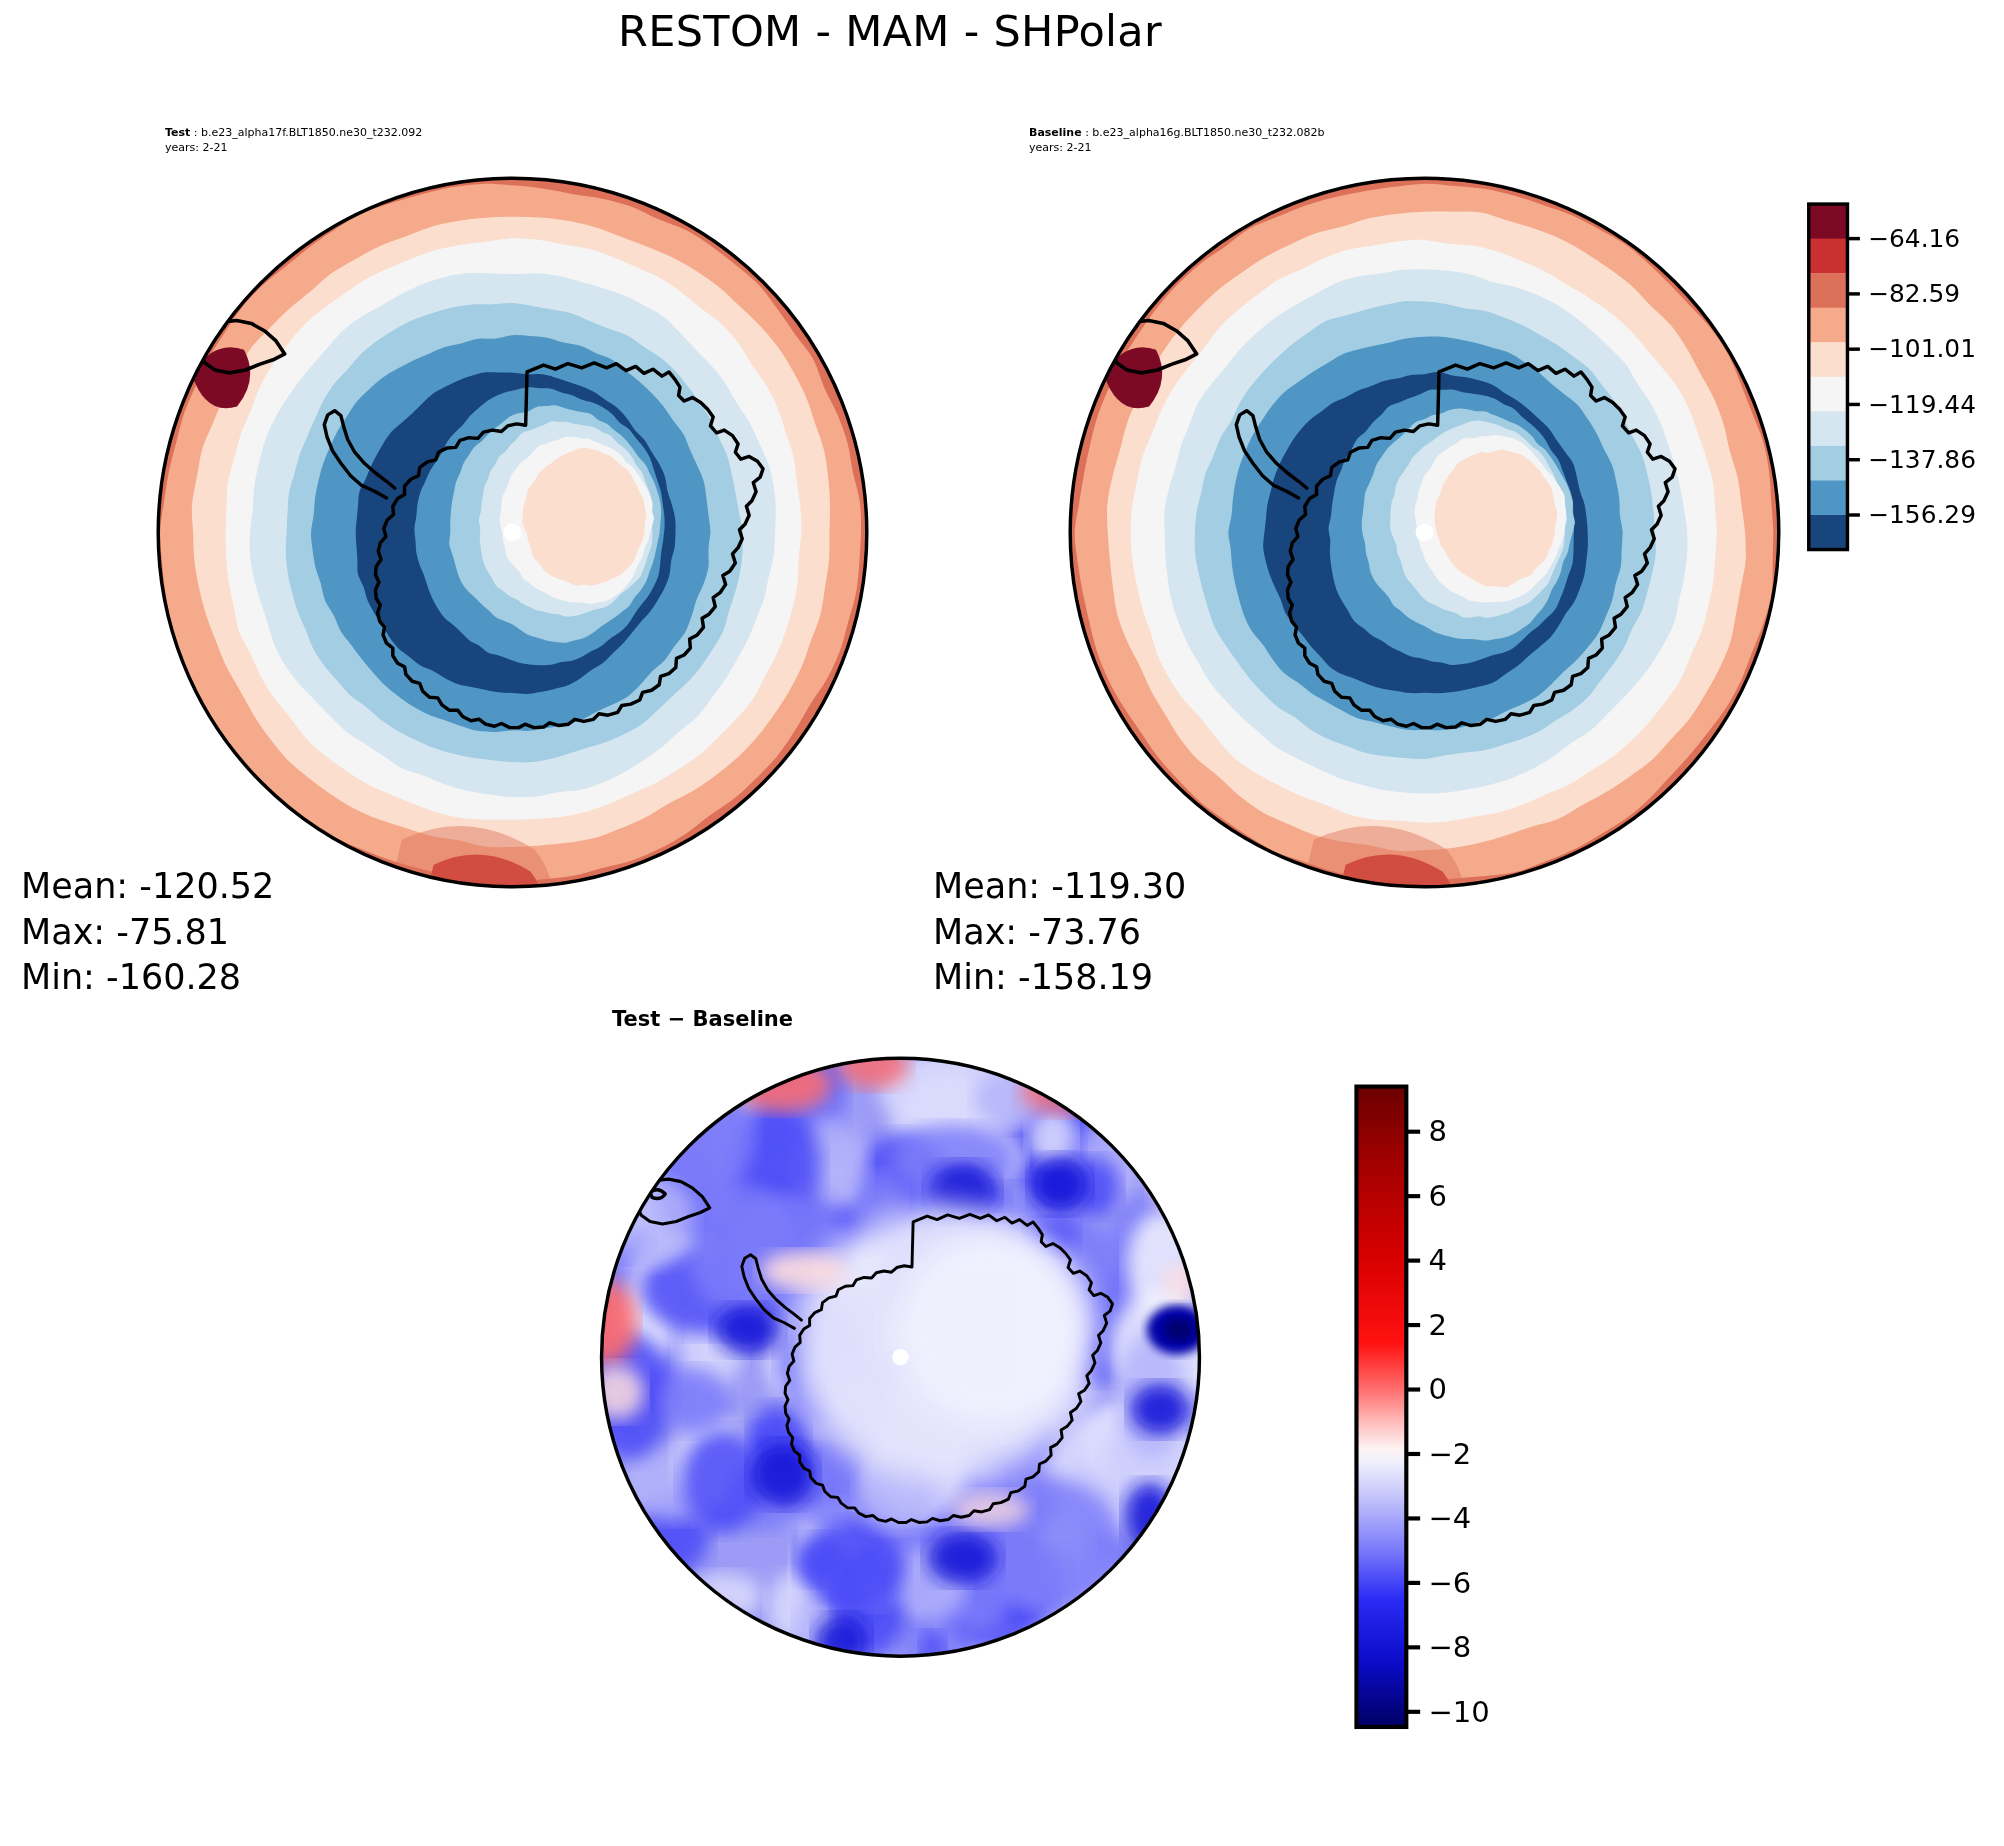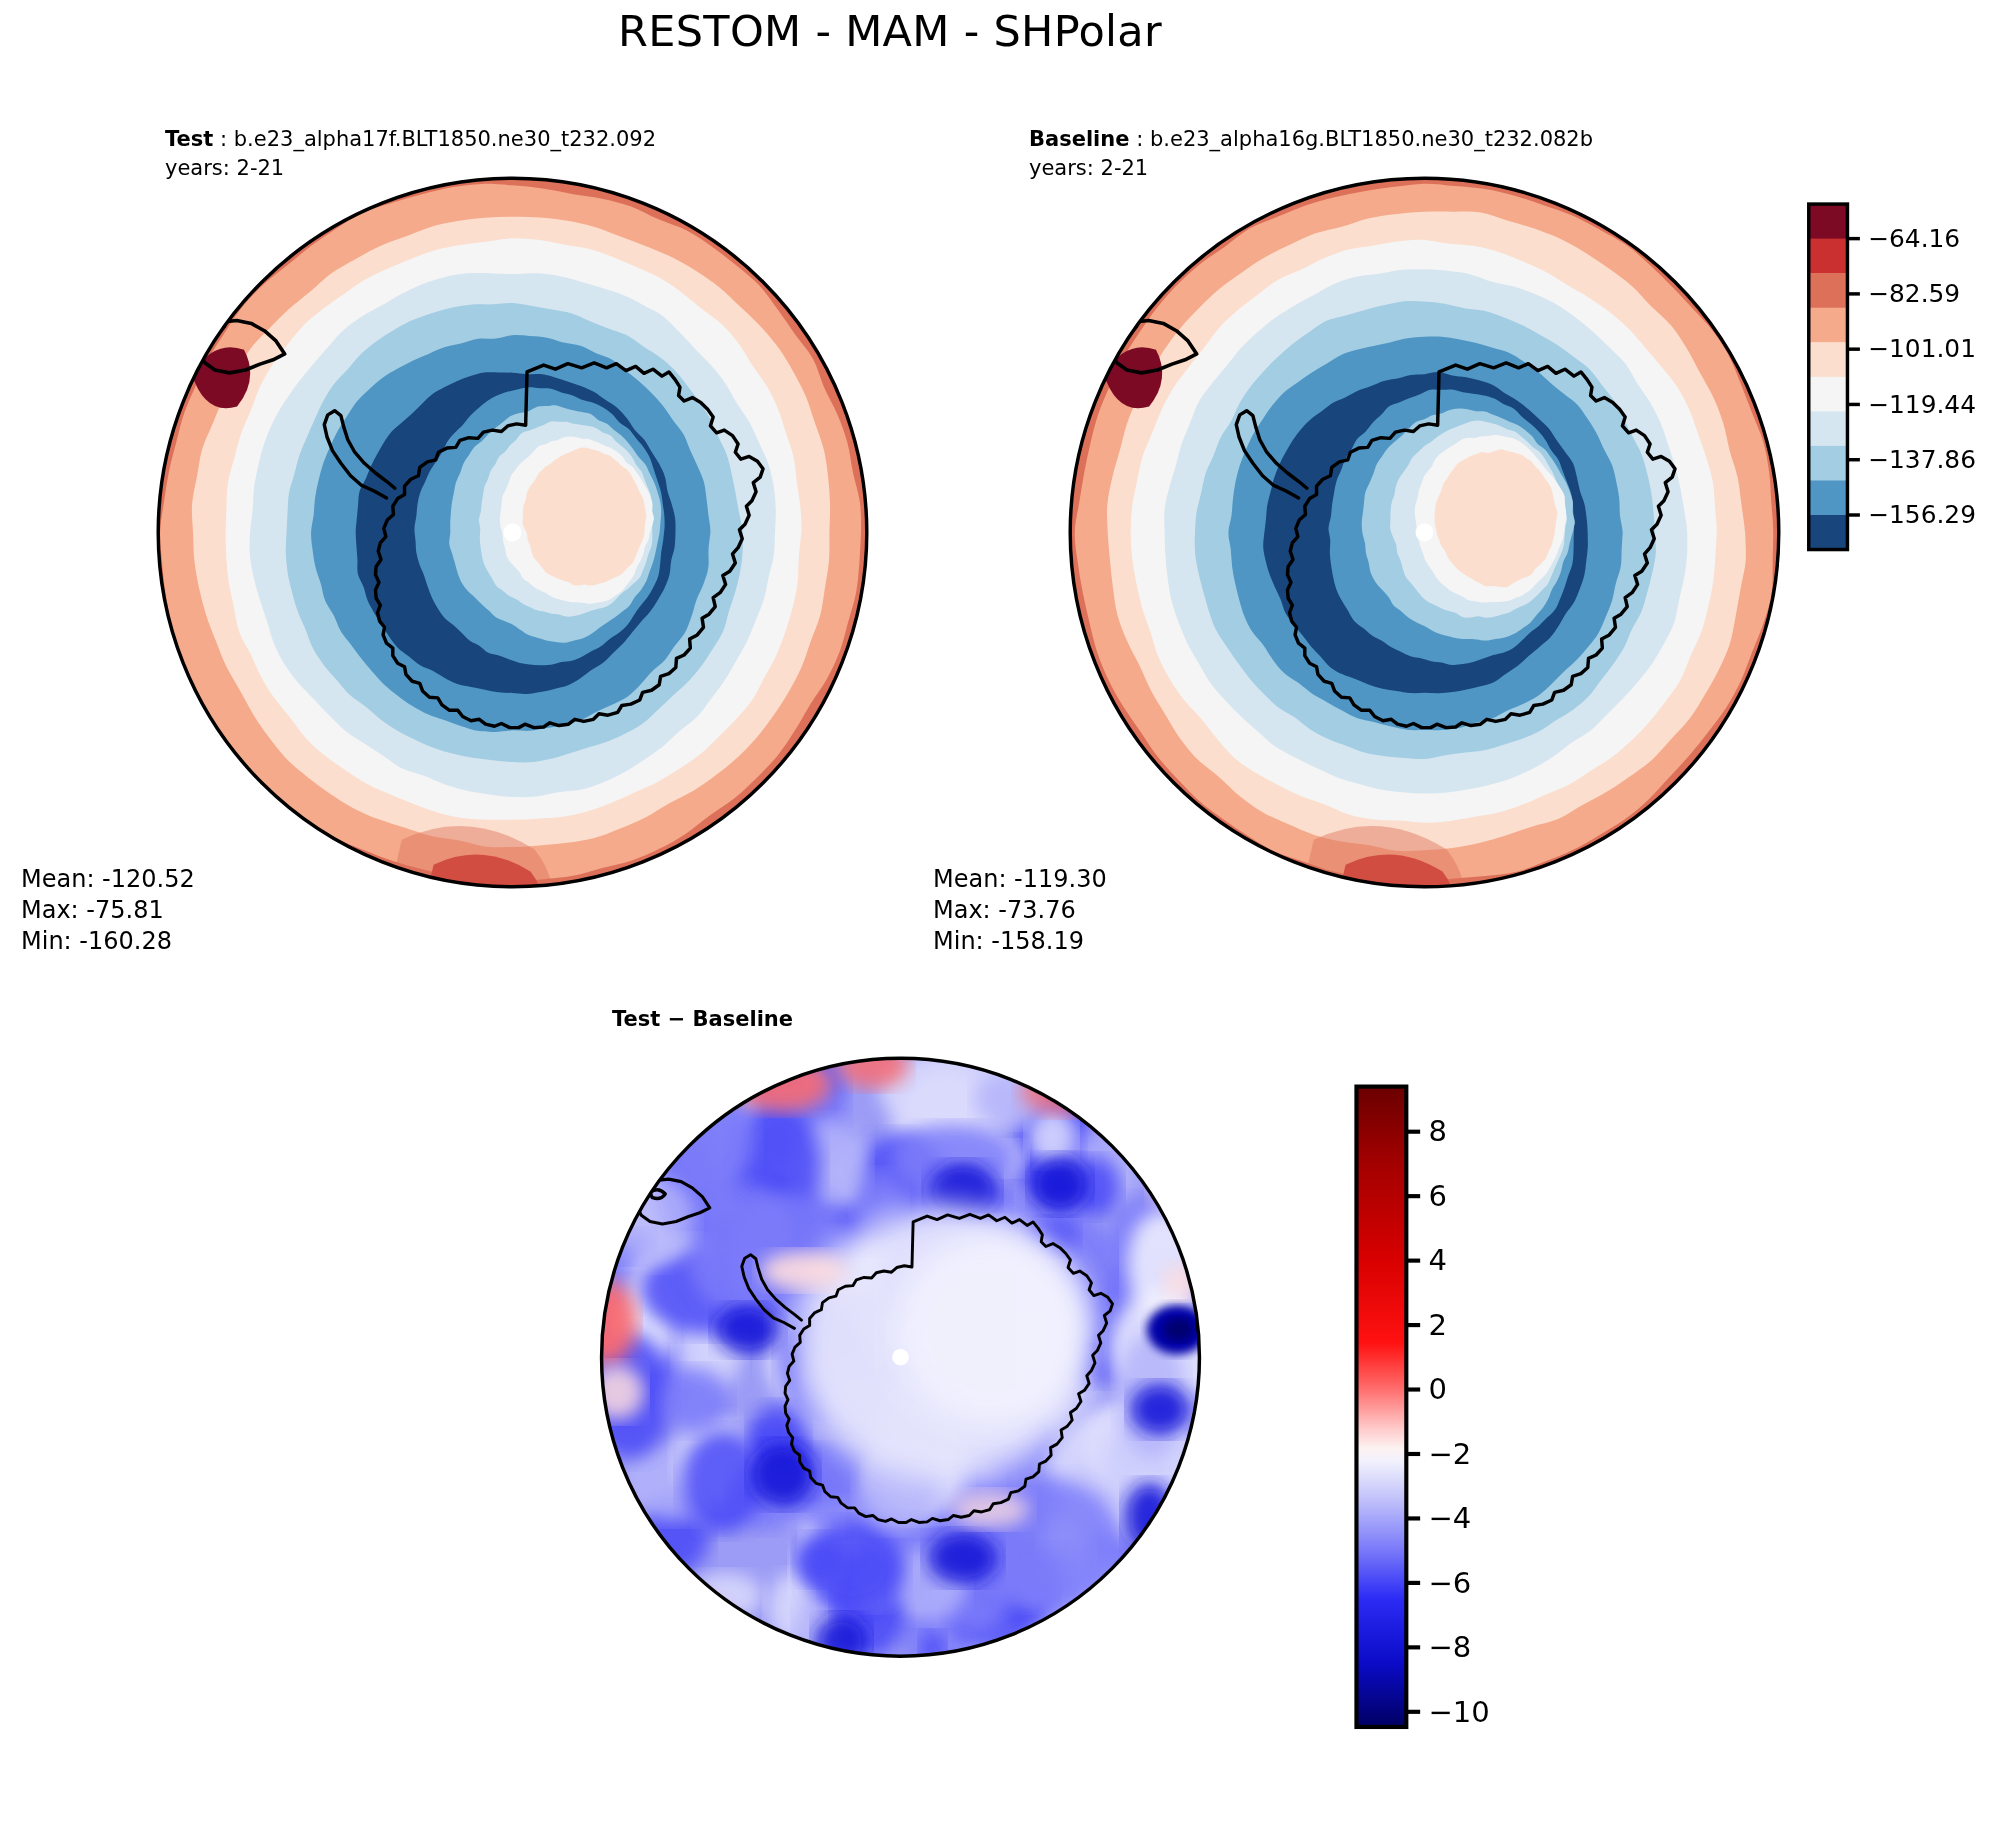--- a/index.html
+++ b/index.html
@@ -3,26 +3,26 @@
 <meta charset="utf-8">
 <style>
   html,body{margin:0;padding:0;background:#ffffff;}
   body{width:2005px;height:1846px;position:relative;
        font-family:"DejaVu Sans","Liberation Sans",sans-serif;color:#000;}
   .root{position:absolute;inset:0;background:#fff;}
 
   #main-title{position:absolute;left:0;top:5.5px;width:1780px;text-align:center;
     font-size:43px;font-weight:400;letter-spacing:0.3px;}
 
-  .panel-caption{position:absolute;font-size:21px;line-height:1.38;white-space:nowrap;}
+  .panel-caption{position:absolute;font-size:11px;line-height:1.38;white-space:nowrap;}
   .panel-caption b{font-weight:700;}
   #caption-test{left:165px;top:125px;}
   #caption-baseline{left:1029px;top:125px;}
 
-  .stats{position:absolute;font-size:24px;line-height:1.30;white-space:pre;}
+  .stats{position:absolute;font-size:35px;line-height:1.30;white-space:pre;}
   #stats-test{left:21px;top:864px;}
   #stats-baseline{left:933px;top:864px;}
   #stats-diff{left:465px;top:1736px;}
 
   #diff-caption{position:absolute;left:612px;top:1007px;font-size:21px;font-weight:700;white-space:nowrap;}
 
   .plotsvg{position:absolute;display:block;}
   #plot-test{left:125px;top:145px;}
   #plot-baseline{left:1037px;top:145px;}
   #plot-diff{left:575px;top:1032px;}

